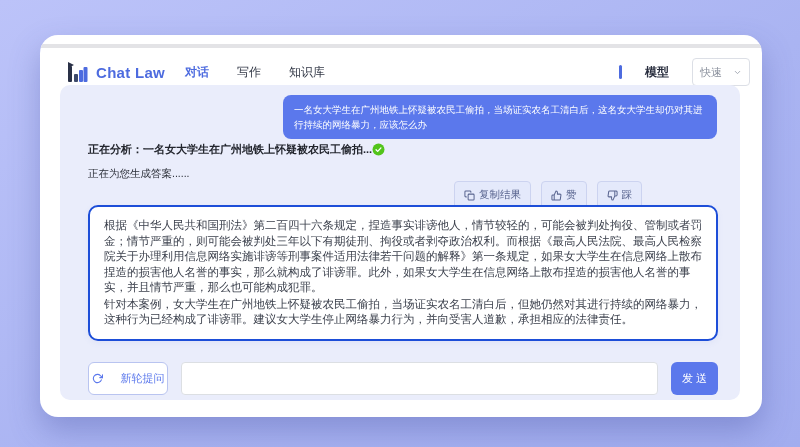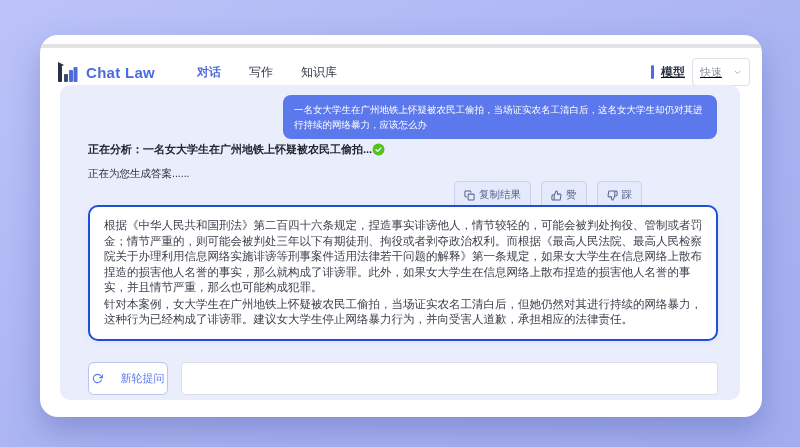--- a/index.html
+++ b/index.html
@@ -6,30 +6,30 @@
   html,body { width:800px; height:447px; }
   body { font-family:"Liberation Sans","DejaVu Sans",sans-serif; }
   .stage { position:relative; width:800px; height:447px; overflow:hidden;
            background:linear-gradient(150deg,#bcc3f9 0%, #aab4f2 55%, #a2adef 100%); }
   .card { position:absolute; left:40px; top:35px; width:722px; height:382px;
           background:#ffffff; border-radius:18px; overflow:hidden;
           box-shadow:0 14px 30px rgba(70,80,160,.35); }
   .top-divider { position:absolute; left:0; right:0; top:9px; height:4px; background:#e3e3e6; }
 
   
-  .header { position:absolute; left:4px; right:0; top:13px; height:40px;
+  .header { position:absolute; left:14px; right:0; top:13px; height:40px;
             display:flex; align-items:center; padding:8px 12px 0 12px; }
   .logo-wrap { display:flex; align-items:center; gap:8px; }
   .logo-text { font-size:15px; font-weight:bold; color:#4d6bdf; letter-spacing:.3px; }
-  .tabs { display:flex; align-items:center; gap:24px; margin-left:40px; }
+  .tabs { display:flex; align-items:center; gap:24px; margin-left:18px; }
   .tab { font-size:12px; color:#333947; cursor:pointer; padding:6px 2px; position:relative; }
   .tab.active { color:#4d6bdf; font-weight:bold; }
   .tab.active::after { content:""; position:absolute; left:0; right:0; bottom:0; height:2px;
                        background:#4d6bdf; border-radius:2px; }
-  .model-group { margin-left:auto; display:flex; align-items:center; gap:7px;text-decoration:underline; }
+  .model-group { margin-left:auto; display:flex; align-items:center; gap:23px; }
   .model-bar { width:3px; height:14px; background:#4d6bdf; border-radius:2px; }
   .model-label { font-size:12px; font-weight:bold; color:#2b3040; }
   .model-select { display:flex; align-items:center; justify-content:space-between;
                   width:58px; height:28px; padding:0 7px; border:1px solid #dcdfe6;
                   border-radius:4px; background:#fff; cursor:pointer; }
   .model-value { font-size:11px; color:#8a909c; }
 
   
   .chat { position:absolute; left:20px; right:22px; top:50px; height:315px;
           background:#eaedfb; border-radius:10px; }
@@ -157,17 +157,18 @@
         <div class="new-round">
           <span style="display:inline-flex;">
             <svg width="11" height="11" viewBox="0 0 24 24" fill="none" stroke="currentColor" stroke-width="2.4" stroke-linecap="round" stroke-linejoin="round">
               <polyline points="23 4 23 10 17 10"></polyline>
               <path d="M20.49 15a9 9 0 1 1-2.12-9.36L23 10"></path>
             </svg>
           </span>
           <span>新轮提问</span>
         </div>
         <input class="msg-input" type="text" placeholder="" style="">
+        <button class="send-btn">发 送</button>
       </div>
 
     </div>
   </div>
 </div>
 
 </body></html>

